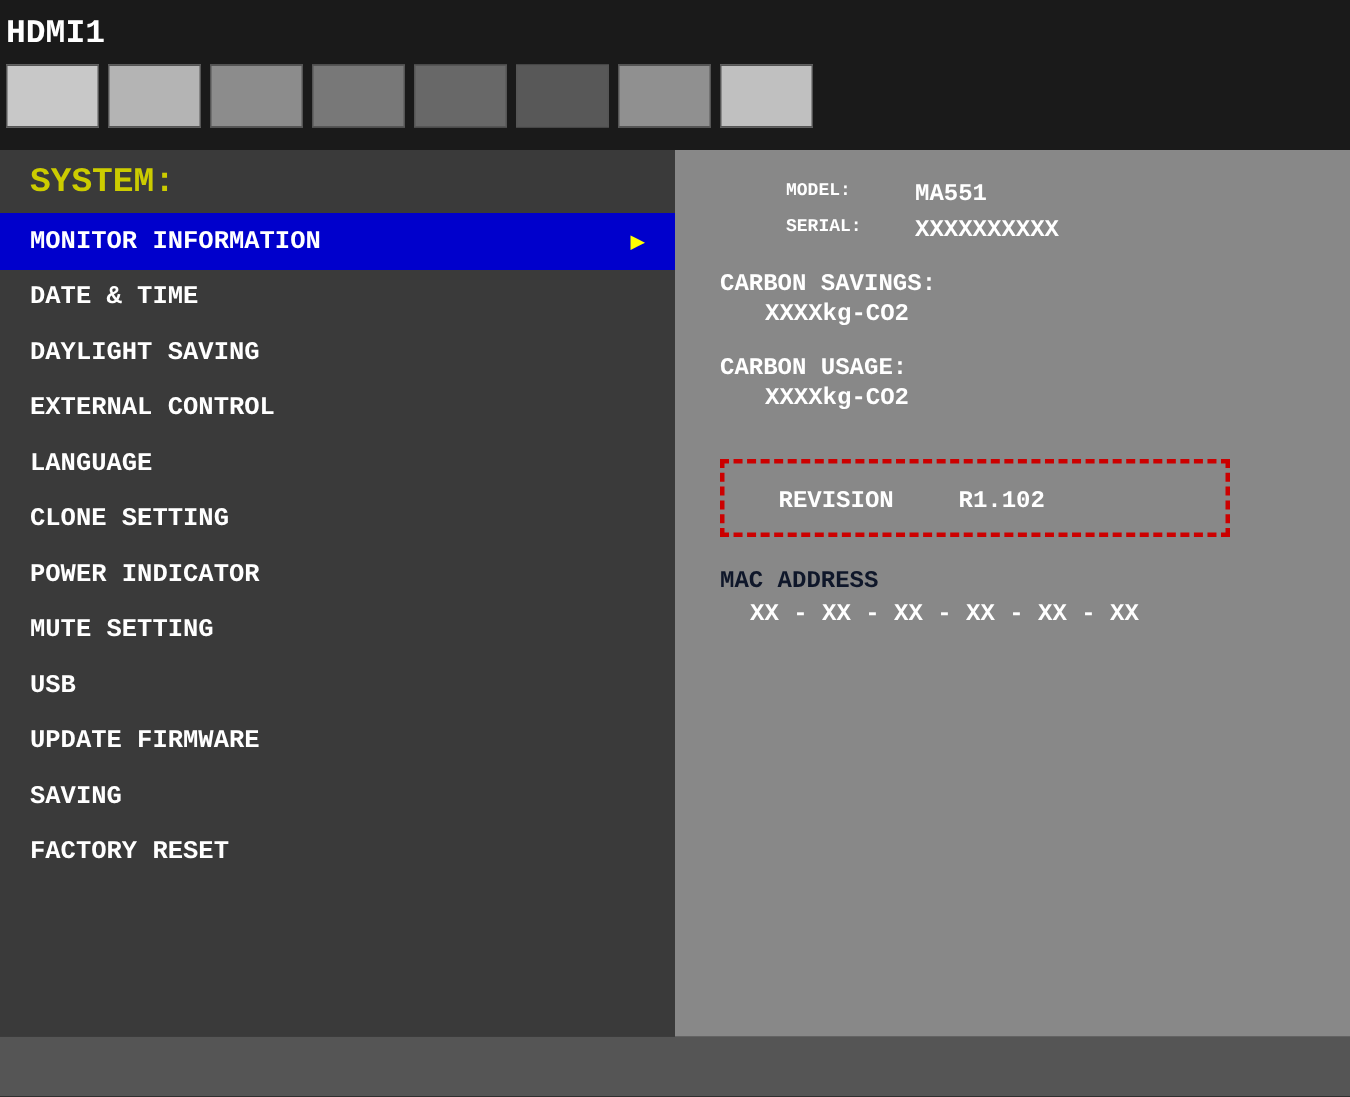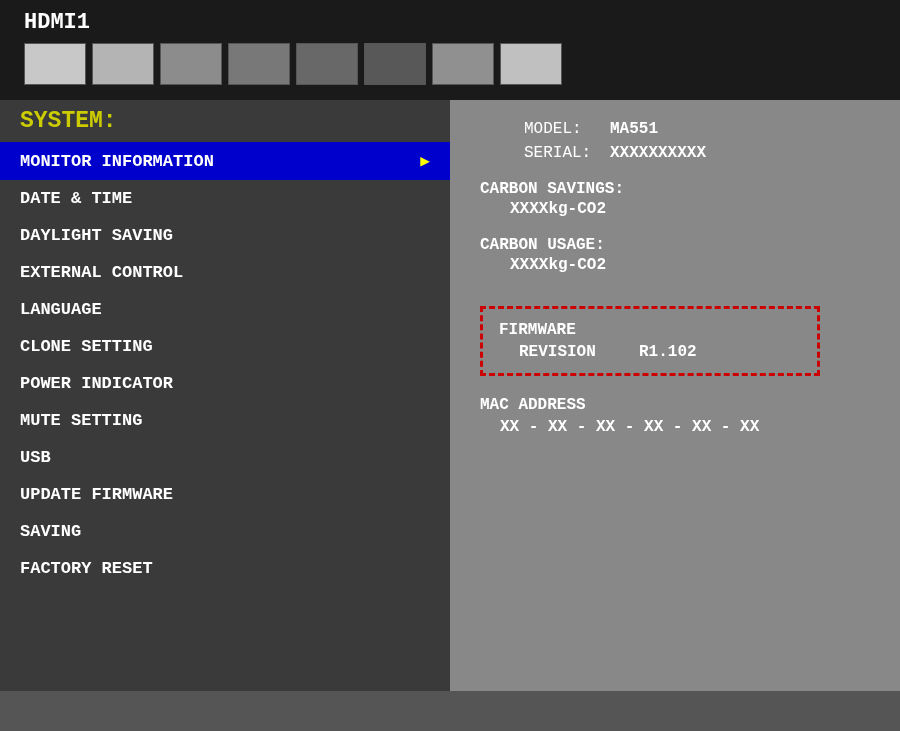--- a/index.html
+++ b/index.html
@@ -14,21 +14,21 @@
     .screen {
       width: 900px;
       height: 731px;
       background: #2a2a2a;
       position: relative;
     }
 
     
     .header {
       background: #1a1a1a;
-      padding: 10px 24px;
+      padding: 10px 4px;
       height: 100px;
     }
 
     .header-title {
       color: #ffffff;
       font-size: 22px;
       font-weight: bold;
       margin-bottom: 8px;
     }
 
@@ -94,22 +94,22 @@
       position: relative;
     }
 
     .info-row {
       display: flex;
       margin-bottom: 6px;
     }
 
     .info-label {
       color: #ffffff;
-      font-size: 16px;
-      font-weight: normal;
+      font-size: 12px;
+      font-weight: bold;
       min-width: 130px;
       padding-left: 44px;
     }
 
     .info-value {
       color: #ffffff;
       font-size: 16px;
       font-weight: bold;
     }
 
@@ -163,21 +163,21 @@
       color: #ffffff;
       font-size: 16px;
       font-weight: bold;
     }
 
     .mac-block {
       margin-top: 6px;
     }
 
     .mac-label {
-      color: #ffffff;
+      color: #0f172a;
       font-size: 16px;
       font-weight: bold;
     }
 
     .mac-value {
       color: #ffffff;
       font-size: 16px;
       font-weight: bold;
       padding-left: 20px;
       margin-top: 4px;
@@ -273,21 +273,20 @@
         <div class="info-block-label">CARBON SAVINGS:</div>
         <div class="info-block-value">XXXXkg-CO2</div>
       </div>
 
       <div class="info-block">
         <div class="info-block-label">CARBON USAGE:</div>
         <div class="info-block-value">XXXXkg-CO2</div>
       </div>
 
       <div class="firmware-box">
-        <div class="firmware-label">FIRMWARE</div>
         <div class="firmware-revision-row">
           <span class="firmware-revision-label">REVISION</span>
           <span class="firmware-revision-value">R1.102</span>
         </div>
       </div>
 
       <div class="mac-block">
         <div class="mac-label">MAC ADDRESS</div>
         <div class="mac-value">XX - XX - XX - XX - XX - XX</div>
       </div>

